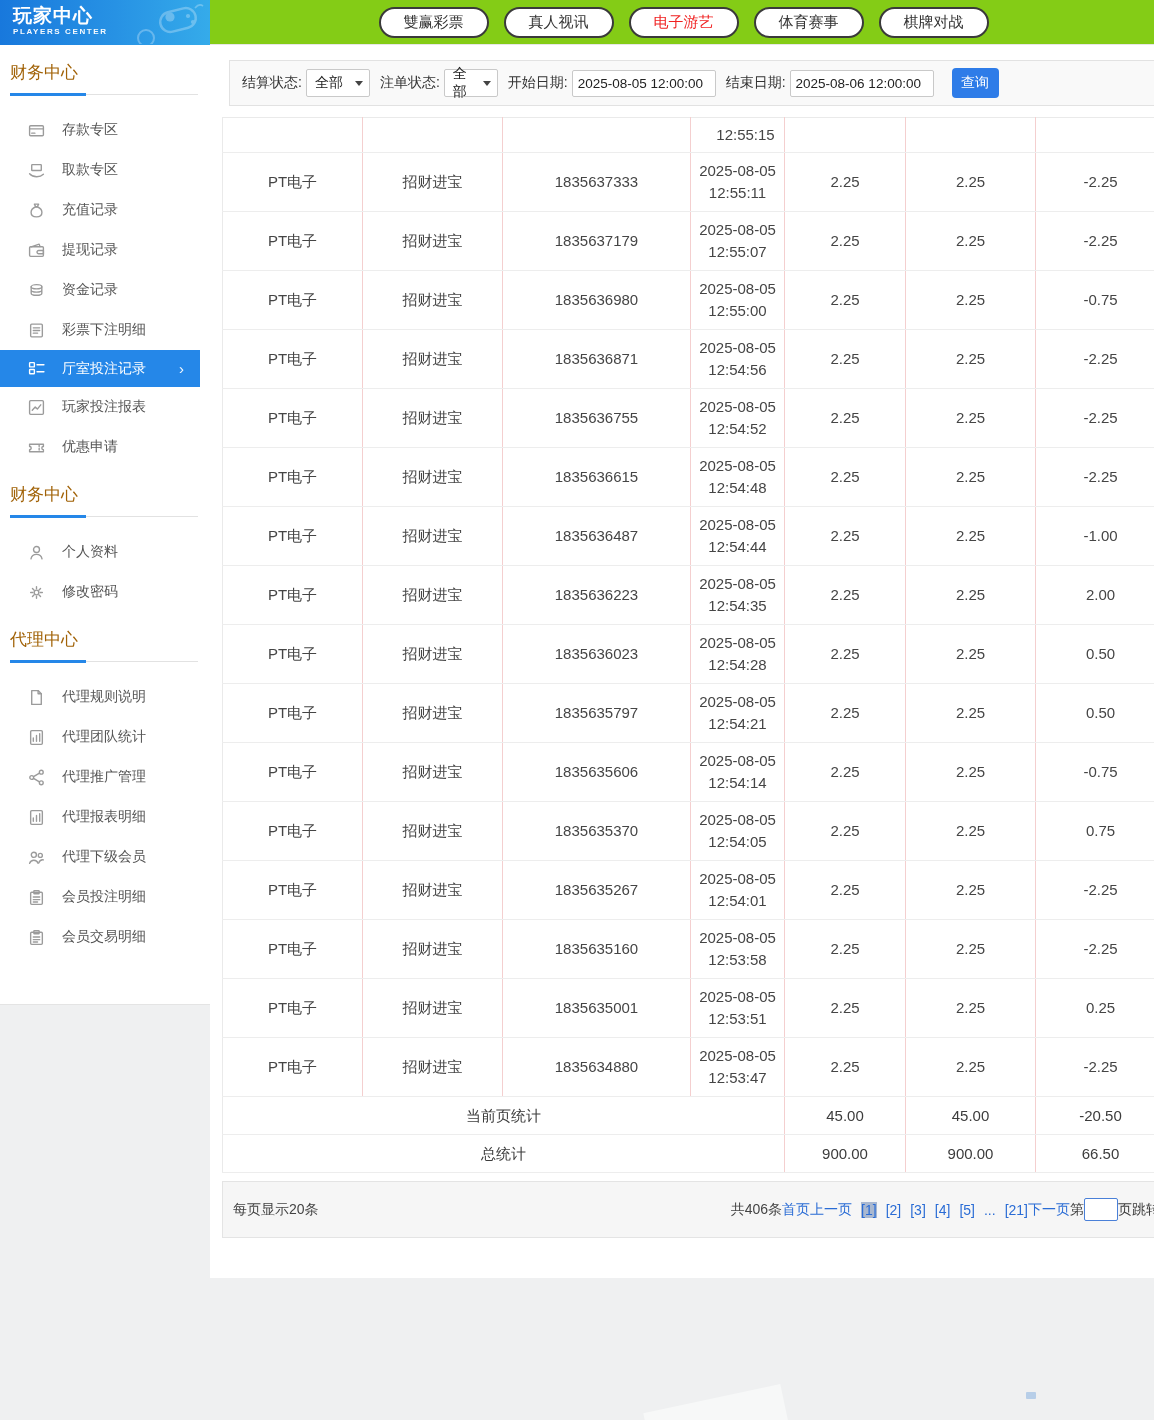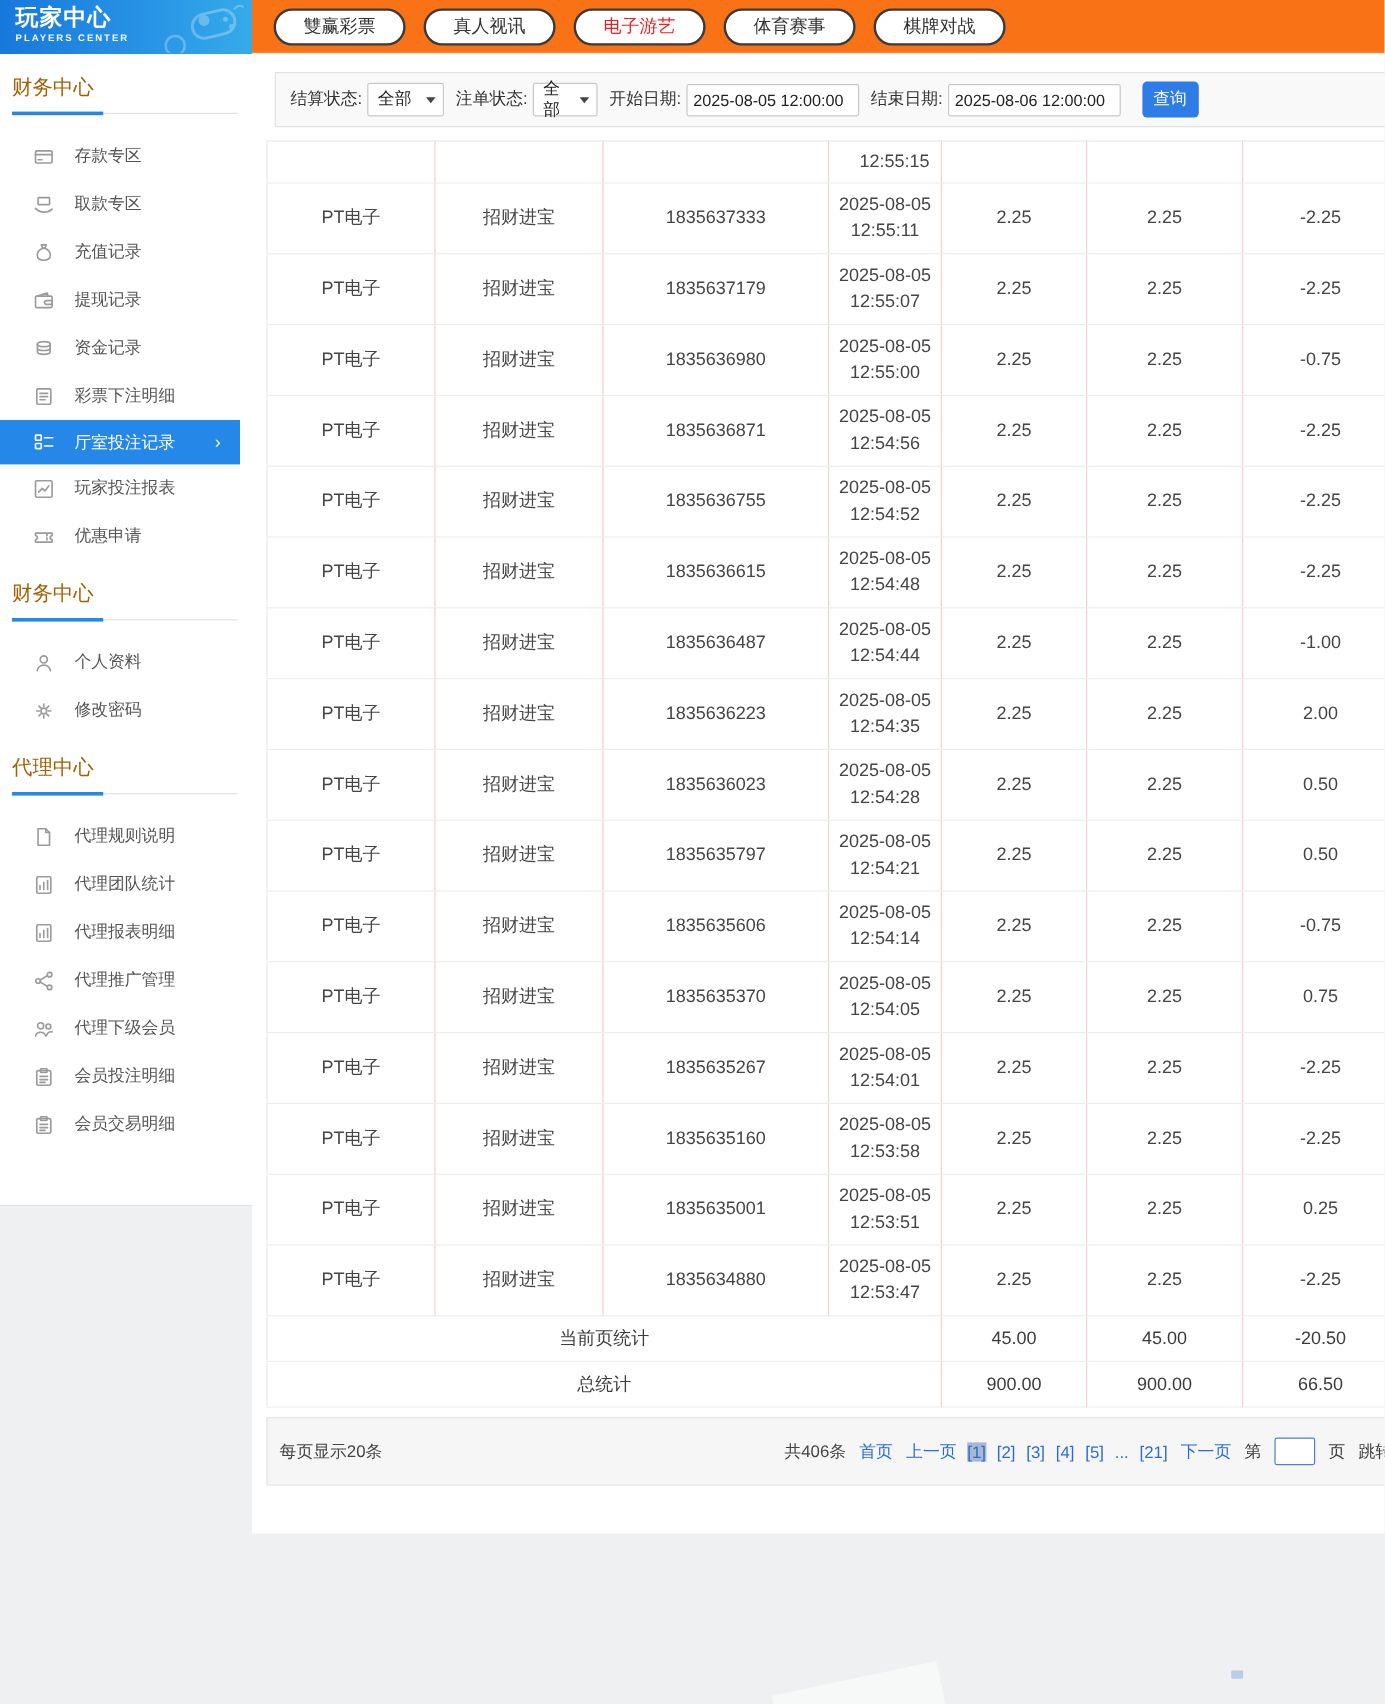--- a/index.html
+++ b/index.html
@@ -20,21 +20,21 @@
   .side-items { margin-top:14px; }
   .side-item { height:40px; display:flex; align-items:center; padding-left:28px; color:#555; font-size:14px; cursor:pointer; }
   .side-item .icn { width:17px; height:17px; margin-right:17px; color:#9b9b9b; flex:0 0 17px; }
   .side-item .icn svg { width:17px; height:17px; display:block; }
   .side-item.active { background:#2587e8; color:#fff; width:200px; height:37px; }
   .side-item.active .icn { color:#fff; }
   .side-item .chev { margin-left:auto; margin-right:16px; color:rgba(255,255,255,.95); font-size:15px; }
 
   
   .main { position:absolute; left:210px; top:0; width:944px; height:1278px; background:#fff; overflow:hidden; z-index:1; }
-  .tabbar { height:45px; background:#f97316; border-bottom:1px solid #e6e6e6; display:flex; align-items:center; padding-left:18px; }
+  .tabbar { height:45px; background:#84cc16; border-bottom:1px solid #e6e6e6; display:flex; align-items:center; padding-left:18px;justify-content:center; }
   .pill { height:31px; min-width:110px; padding:0 23px; margin-right:15px; border:2px solid #3a3a3a; border-radius:17px; background:#fff; display:inline-flex; align-items:center; justify-content:center; font-size:15px; color:#333; cursor:pointer; }
   .pill.active { color:#f01f1f; }
 
   .filterbox { margin:15px 0 0 19px; width:1200px; height:46px; border:1px solid #e2e2e2; background:#f9f9f9; display:flex; align-items:center; padding-left:12px; font-size:14px; color:#333; }
   .flabel { margin-right:4px; white-space:nowrap; }
   .sel { height:28px; background:#fff; border:1px solid #c9c9c9; border-radius:2px; display:flex; align-items:center; padding:0 6px 0 8px; margin-right:10px; cursor:pointer; }
   .sel .sv { font-size:14px; color:#222; }
   .sel .arrow { margin-left:10px; width:0; height:0; border-left:4px solid transparent; border-right:4px solid transparent; border-top:5px solid #444; }
   .sel.narrow .arrow { margin-left:4px; }
   .dinput { width:144px; height:27px; border:1px solid #c9c9c9; border-radius:2px; background:#fff; font-size:13.5px; color:#222; padding:0 5px; margin-right:10px; font-family:"Liberation Sans","DejaVu Sans",sans-serif; }
@@ -43,21 +43,21 @@
   
   table.rec { margin:11px 0 0 12px; border-collapse:collapse; table-layout:fixed; width:943px; border-top:1px solid #eaeaea; border-left:1px solid #eaeaea; }
   table.rec td { border-right:1px solid #f4cfcf; border-bottom:1px solid #ededed; text-align:center; font-size:15px; color:#454545; line-height:1.45; padding:2px; }
   tr.partial td { height:35px;padding-left:18px; }
   tr.datarow td { height:59px; }
   tr.sumrow td { height:38px; color:#3c3c3c; }
 
   
   .pagebar { margin:8px 0 0 12px; width:945px; height:57px; background:#f6f6f6; border:1px solid #e4e4e4; display:flex; align-items:center; justify-content:space-between; padding:0 6px 0 10px; font-size:14px; color:#444; }
   .pager { display:flex; align-items:center; white-space:nowrap; }
-  .pager > * { margin-left:11px; }
+  .pager > * { margin-left:0; }
   .plink { color:#2a6cd5; cursor:pointer; text-decoration:none; }
   .ptoken { color:#2a6cd5; cursor:pointer; }
   .ptoken.current { background:#a9b8d0; }
   .pellipsis { color:#2a6cd5; }
   .jump-input { width:34px; height:23px; border:1px solid #4a80d8; background:#fff; border-radius:2px; }
   .jump-label { color:#3c3c3c; }
 
   .float-dot { position:absolute; left:1026px; top:1392px; width:10px; height:7px; background:#a9c6e6; opacity:.8; border-radius:1px; }
   .wm { position:absolute; left:648px; top:1398px; width:140px; height:60px; background:#f7f8f8; transform:rotate(-12deg); }
 </style>
@@ -218,36 +218,36 @@
               <svg viewBox="0 0 16 16" fill="none" stroke="currentColor" stroke-width="1.3" stroke-linecap="round" stroke-linejoin="round">
                 <rect x="2.5" y="1.5" width="11" height="13" rx="1"></rect>
                 <path d="M5 11.5v-3M8 11.5V6M11 11.5V4.5"></path>
               </svg>
             </span>
             <span>代理团队统计</span>
           </div>
           <div class="side-item">
             <span class="icn">
               <svg viewBox="0 0 16 16" fill="none" stroke="currentColor" stroke-width="1.3" stroke-linecap="round" stroke-linejoin="round">
-                <rect x="2.5" y="1.5" width="11" height="13" rx="1"></rect>
-                <path d="M5 11.5v-3M8 11.5V6M11 11.5V4.5"></path>
-              </svg>
-            </span>
-            <span>代理报表明细</span>
-          </div>
-          <div class="side-item">
-            <span class="icn">
-              <svg viewBox="0 0 16 16" fill="none" stroke="currentColor" stroke-width="1.3" stroke-linecap="round" stroke-linejoin="round">
                 <circle cx="12.5" cy="3" r="1.8"></circle>
                 <circle cx="3.5" cy="8" r="1.8"></circle>
                 <circle cx="12.5" cy="13" r="1.8"></circle>
                 <path d="m5.2 7.2 5.6-3.4M5.2 8.8l5.6 3.4"></path>
               </svg>
             </span>
             <span>代理推广管理</span>
+          </div>
+          <div class="side-item">
+            <span class="icn">
+              <svg viewBox="0 0 16 16" fill="none" stroke="currentColor" stroke-width="1.3" stroke-linecap="round" stroke-linejoin="round">
+                <rect x="2.5" y="1.5" width="11" height="13" rx="1"></rect>
+                <path d="M5 11.5v-3M8 11.5V6M11 11.5V4.5"></path>
+              </svg>
+            </span>
+            <span>代理报表明细</span>
           </div>
           <div class="side-item">
             <span class="icn">
               <svg viewBox="0 0 16 16" fill="none" stroke="currentColor" stroke-width="1.3" stroke-linecap="round" stroke-linejoin="round">
                 <circle cx="5.5" cy="5.5" r="2.4"></circle>
                 <path d="M1.5 13.5a4.2 4.2 0 0 1 8 0"></path>
                 <circle cx="11.6" cy="6" r="1.9"></circle>
                 <path d="M10.2 13a4 4 0 0 1 4.3-2.8"></path>
               </svg>
             </span>

